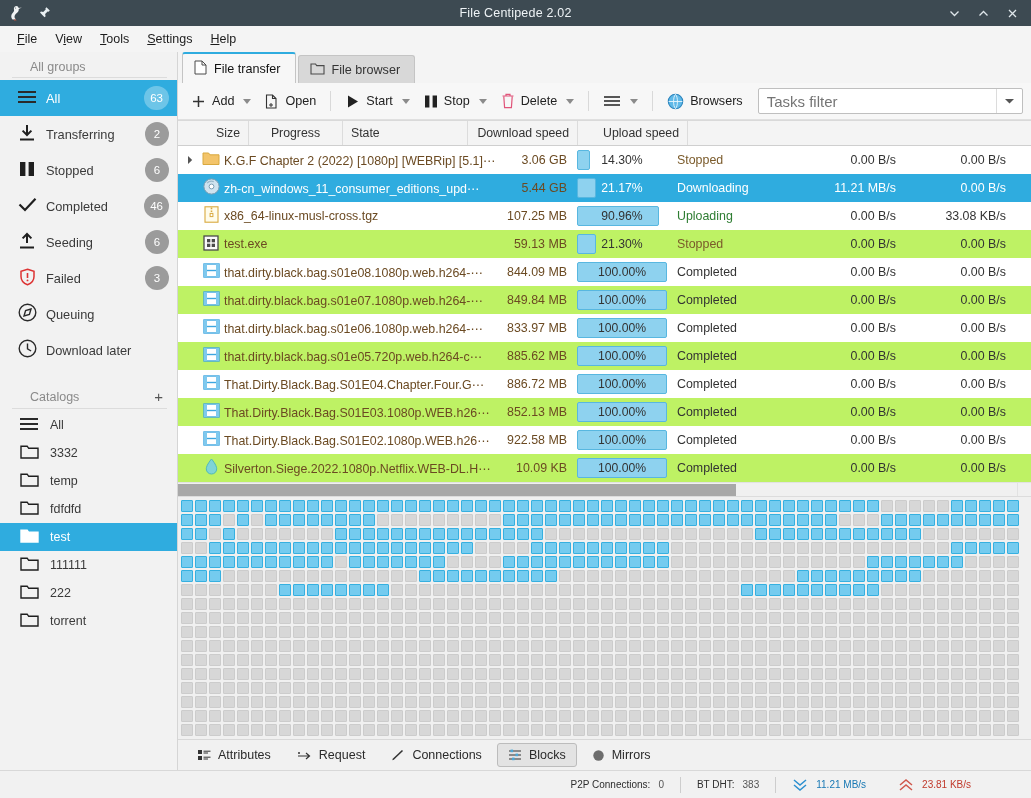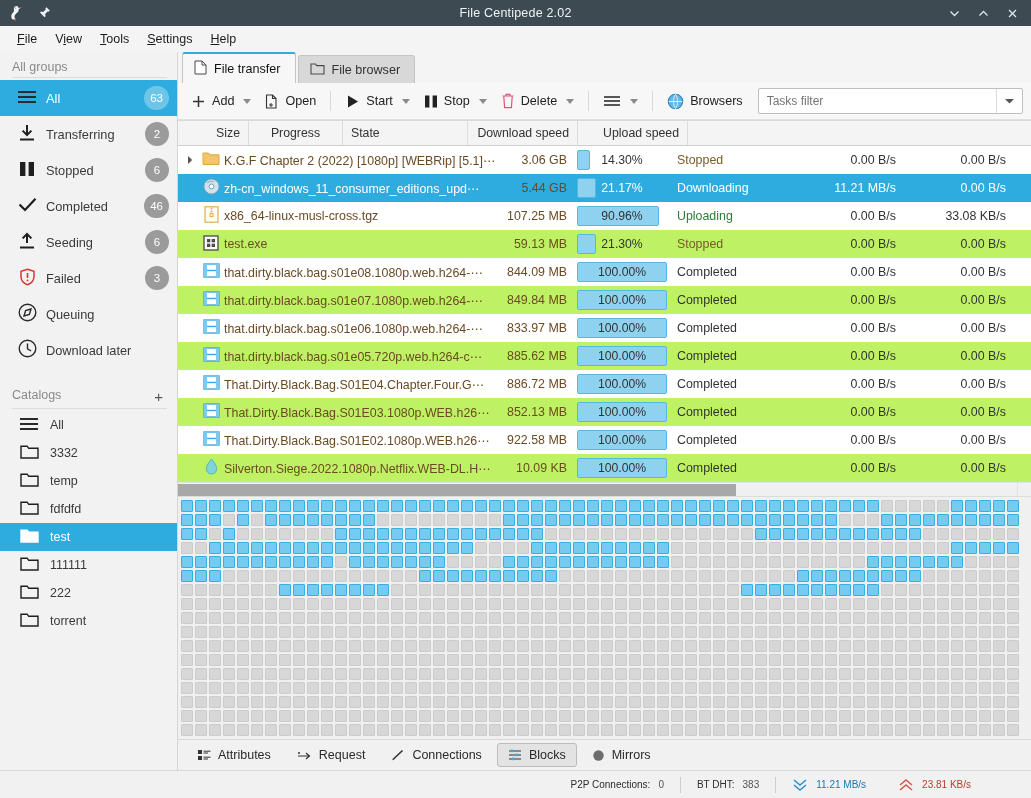--- a/index.html
+++ b/index.html
@@ -42,21 +42,21 @@
   
   .main { flex: 1 1 auto; display: flex; min-height: 0; }
 
   
   .sidebar {
     width: 178px; flex: 0 0 178px; background: #f2f2f2;
     display: flex; flex-direction: column; border-right: 1px solid #d5d5d5;
     padding-top: 2px; overflow: hidden;
   }
   .side-head {
-    display: flex; padding: 6px 10px 3px 12px;
+    display: flex; align-items: center; padding: 6px 10px 3px 30px;
     color: #8a8a8a; font-size: 12.5px;
   }
   .side-head .ttl { flex: 1 1 auto; }
   .side-head .plus { color: #555; font-size: 15px; padding: 0 4px; }
   .side-rule { height: 1px; background: #dcdcdc; margin: 0 10px 2px 12px; }
   .side-list { display: flex; flex-direction: column; }
   .side-item {
     display: flex; align-items: center; height: 36px; padding: 0 8px 0 12px;
     color: #3a3a3a; font-size: 12.8px; gap: 0;
   }
@@ -101,21 +101,21 @@
   .caret { width: 0; height: 0; border-left: 4px solid transparent; border-right: 4px solid transparent;
            border-top: 5px solid #8b8b8b; margin-left: 3px; }
   .tsep { width: 1px; height: 20px; background: #d9d9d9; margin: 0 7px; }
   .filterbox {
     flex: 1 1 auto; height: 26px; background: #fff; border: 1px solid #bfbfbf;
     display: flex; align-items: center; margin-left: 8px; margin-right: 2px;
     border-radius: 2px; min-width: 0;
   }
   .filterbox input {
     flex: 1 1 auto; border: none; outline: none; height: 100%; padding: 0 8px;
-    font-size: 12px; font-family: "Liberation Sans", sans-serif; color: #333; background: transparent;
+    font-size: 15px; font-family: "Liberation Sans", sans-serif; color: #333; background: transparent;
     min-width: 0;
   }
   .filterbox .dd {
     width: 26px; height: 100%; display: flex; align-items: center; justify-content: center;
     border-left: 1px solid #dcdcdc;
   }
 
   
   .tablewrap { flex: 0 0 auto; display: flex; flex-direction: column; background: #fff; }
   .thead {

